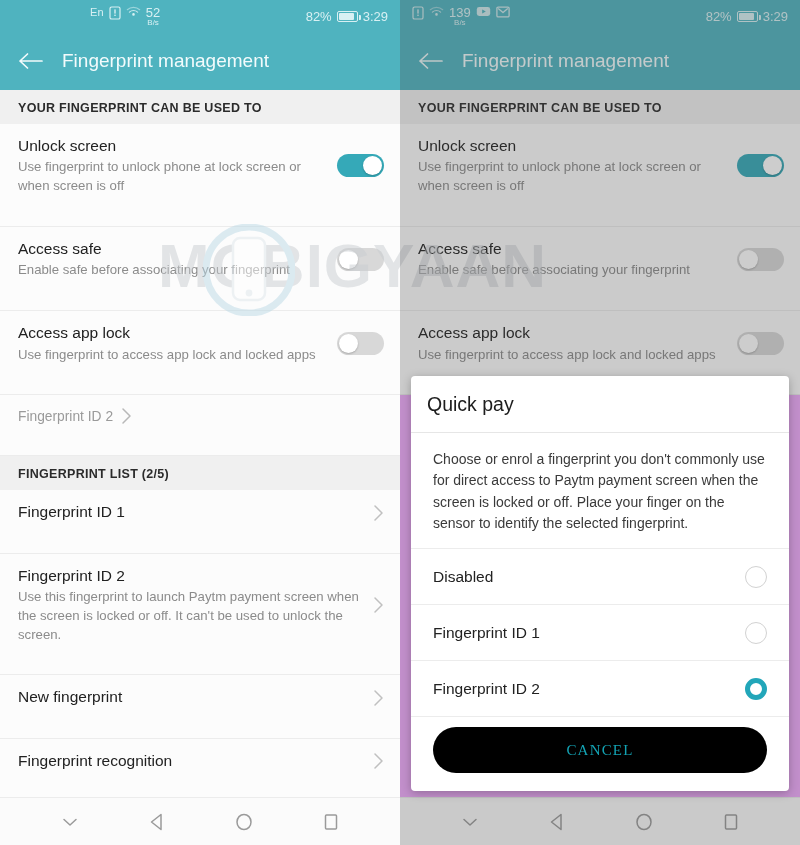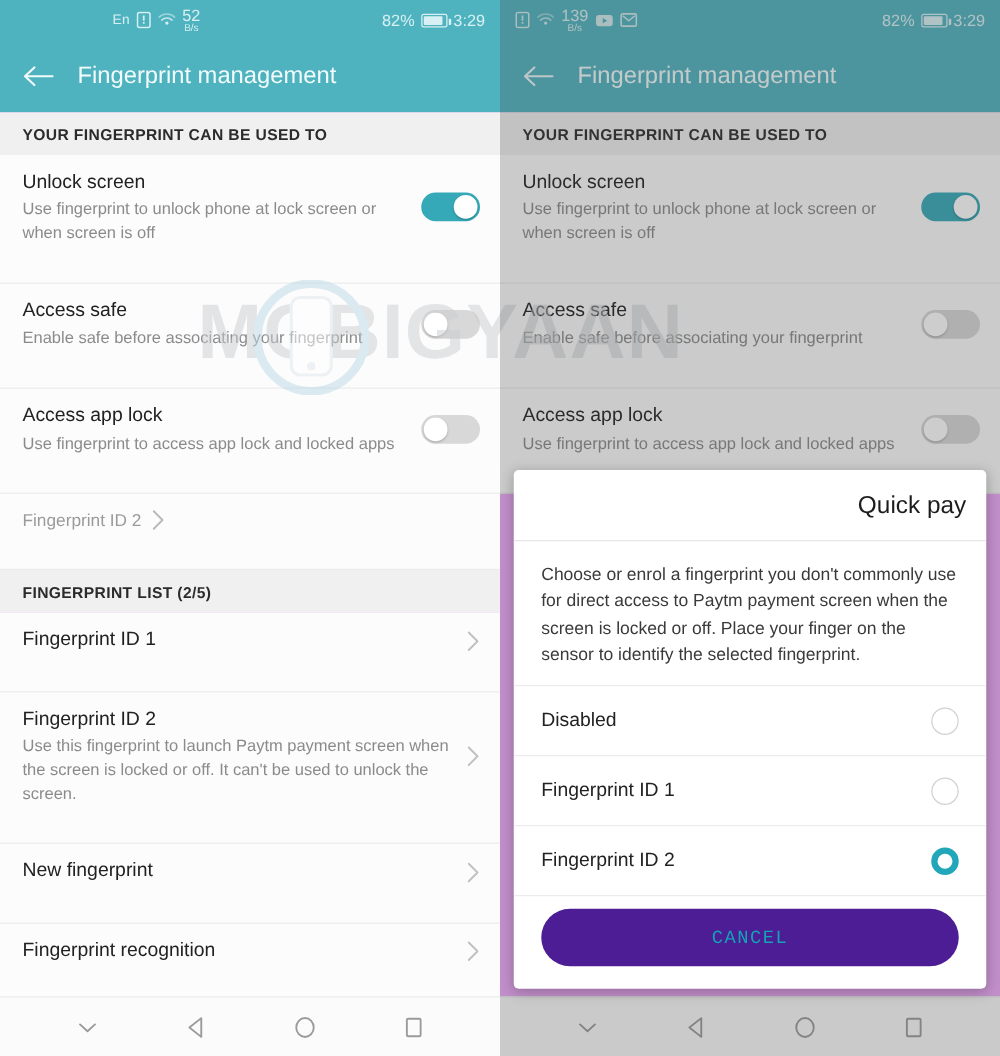--- a/index.html
+++ b/index.html
@@ -11,21 +11,21 @@
   }
   .screens { position: relative; width: 800px; height: 845px; display: flex; }
   .phone { position: relative; width: 400px; height: 845px; overflow: hidden; background: #fafafa; }
 
   
   .statusbar {
     height: 32px; background: #4fb3bf; color: #d8f0f3;
     display: flex; align-items: center; padding: 0 12px;
     font-size: 11px; position: relative;
   }
-  .sb-left { display: flex; align-items: center; gap: 5px; margin-left: 78px; }
+  .sb-left { display: flex; align-items: flex-start; gap: 5px; margin-left: 78px; }
   .sb-right { display: flex; align-items: center; gap: 5px; position: absolute; right: 12px; top: 0; height: 32px; font-size: 13px; }
   .sb-lang { font-size: 11px; letter-spacing: .2px; }
   .ic { display: inline-flex; align-items: center; }
   .rate { display: flex; flex-direction: column; align-items: center; line-height: 1.0; font-size: 8px; }
   .rate b { font-weight: normal; font-size: 13px; }
   .batt-pct { font-size: 13px; }
   .battery {
     width: 21px; height: 11px; border: 1.4px solid #d8f0f3; border-radius: 2px;
     position: relative; display: inline-block;
   }
@@ -101,36 +101,36 @@
     position: absolute; left: 0; top: 0; width: 400px; height: 845px;
     background: rgba(70,70,70,.27); z-index: 5;
   }
   .dialog {
     position: absolute; left: 11px; top: 376px; width: 378px;
     background: #ffffff; border-radius: 4px; z-index: 6;
     box-shadow: 0 2px 10px rgba(0,0,0,.25);
     overflow: hidden;
   }
   .dlg-title {
-    text-align: right; font-size: 19.5px; color: #1d1d1d;
+    text-align: left; font-size: 19.5px; color: #1d1d1d;
     padding: 17px 16px 16px; border-bottom: 1px solid #e6e6e6;
   }
   .dlg-body { font-size: 14px; color: #3a3a3a; line-height: 1.52; padding: 16px 22px 14px 22px; }
   .dlg-opt {
     display: flex; align-items: center; justify-content: space-between;
     padding: 15px 22px; border-top: 1px solid #ececec; min-height: 56px;
   }
   .dlg-opt-label { font-size: 15.5px; color: #222222; }
   .radio { width: 22px; height: 22px; border-radius: 50%; border: 1.8px solid #d2d2d2; flex: 0 0 auto; }
   .radio.sel { border: 5px solid #22a6b9; background: #ffffff; }
   .dlg-actions { padding: 10px 22px 18px 22px; border-top: 1px solid #ececec; }
   .cancel-btn {
     width: 100%; height: 46px; border: none; border-radius: 24px;
-    background: #4c1d95; color: #13a3b4; font-size: 15px; letter-spacing: 1.2px;
-    font-family: Liberation Mono, monospace; cursor: pointer;
+    background: #000000; color: #13a3b4; font-size: 15px; letter-spacing: 1.2px;
+    font-family: Liberation Serif, serif; cursor: pointer;
   }
 </style>
 </head>
 <body>
 
 <div class="screens">
 
   <div class="phone">
 
     <div class="statusbar">

